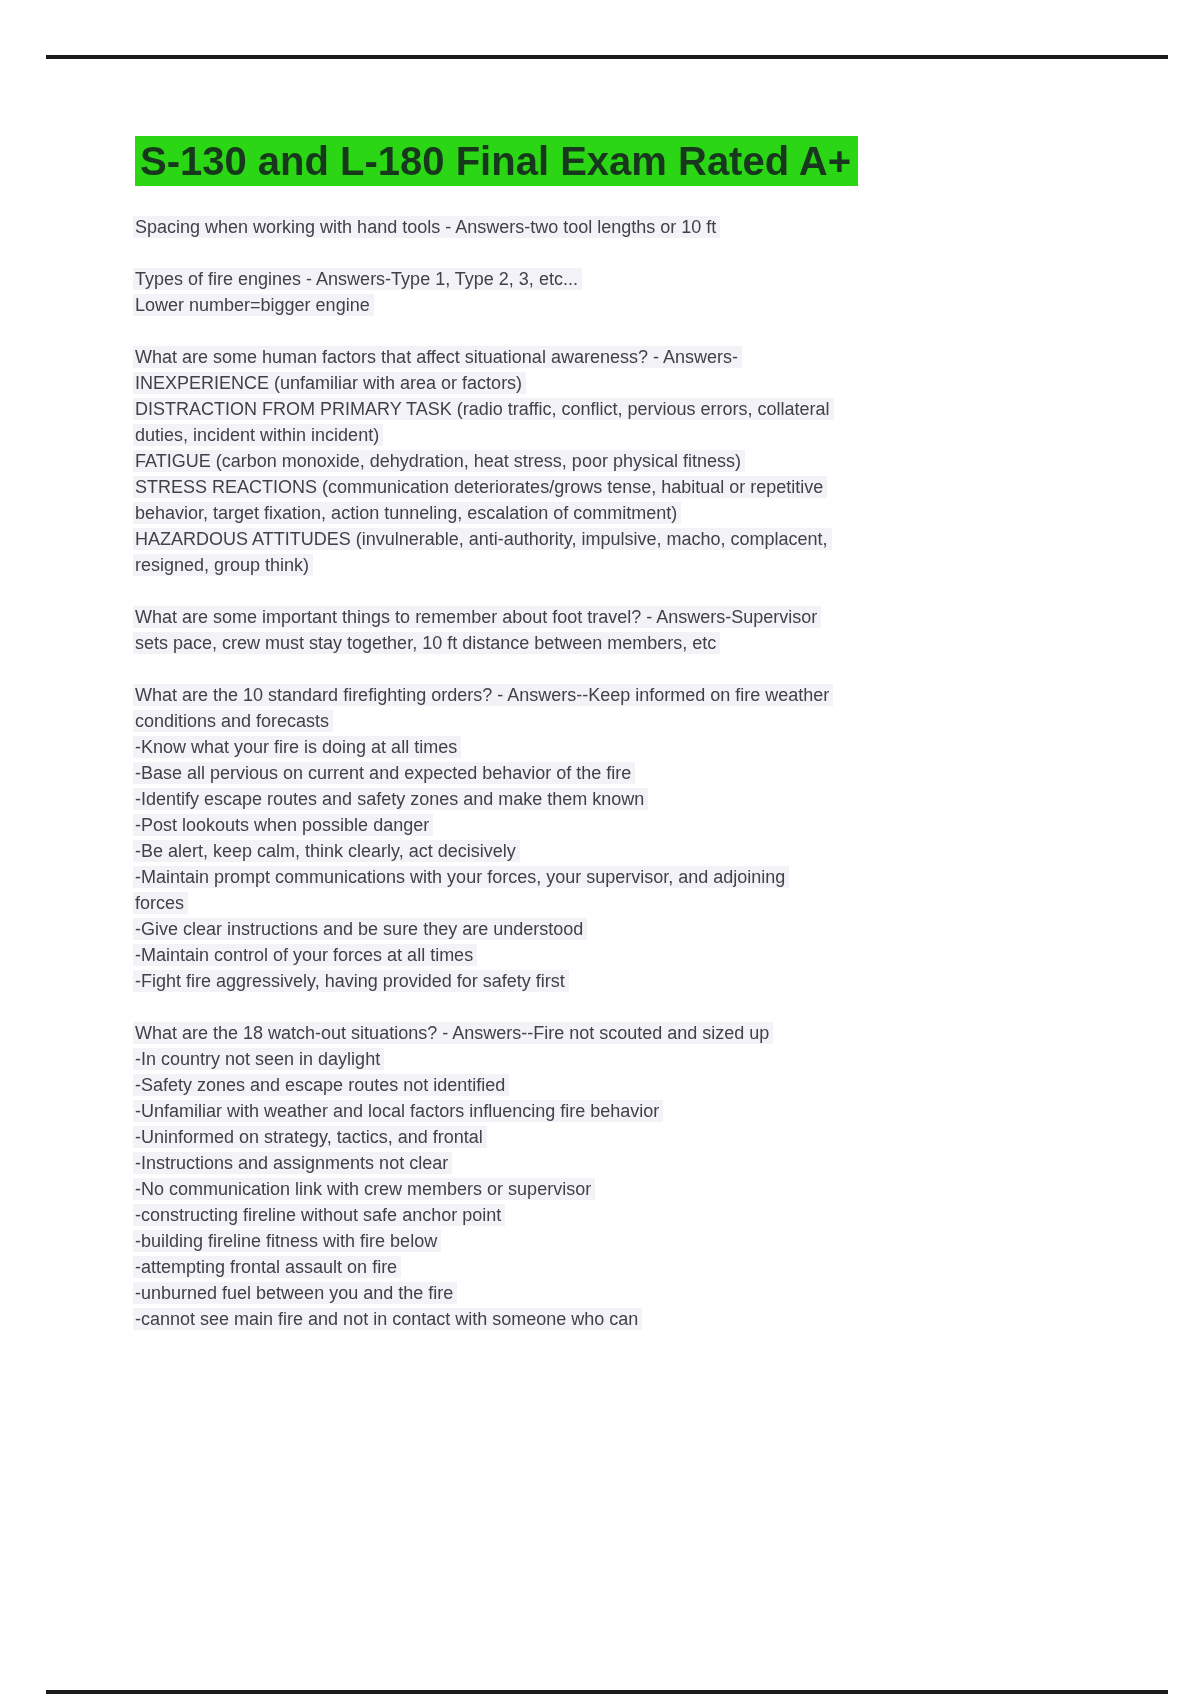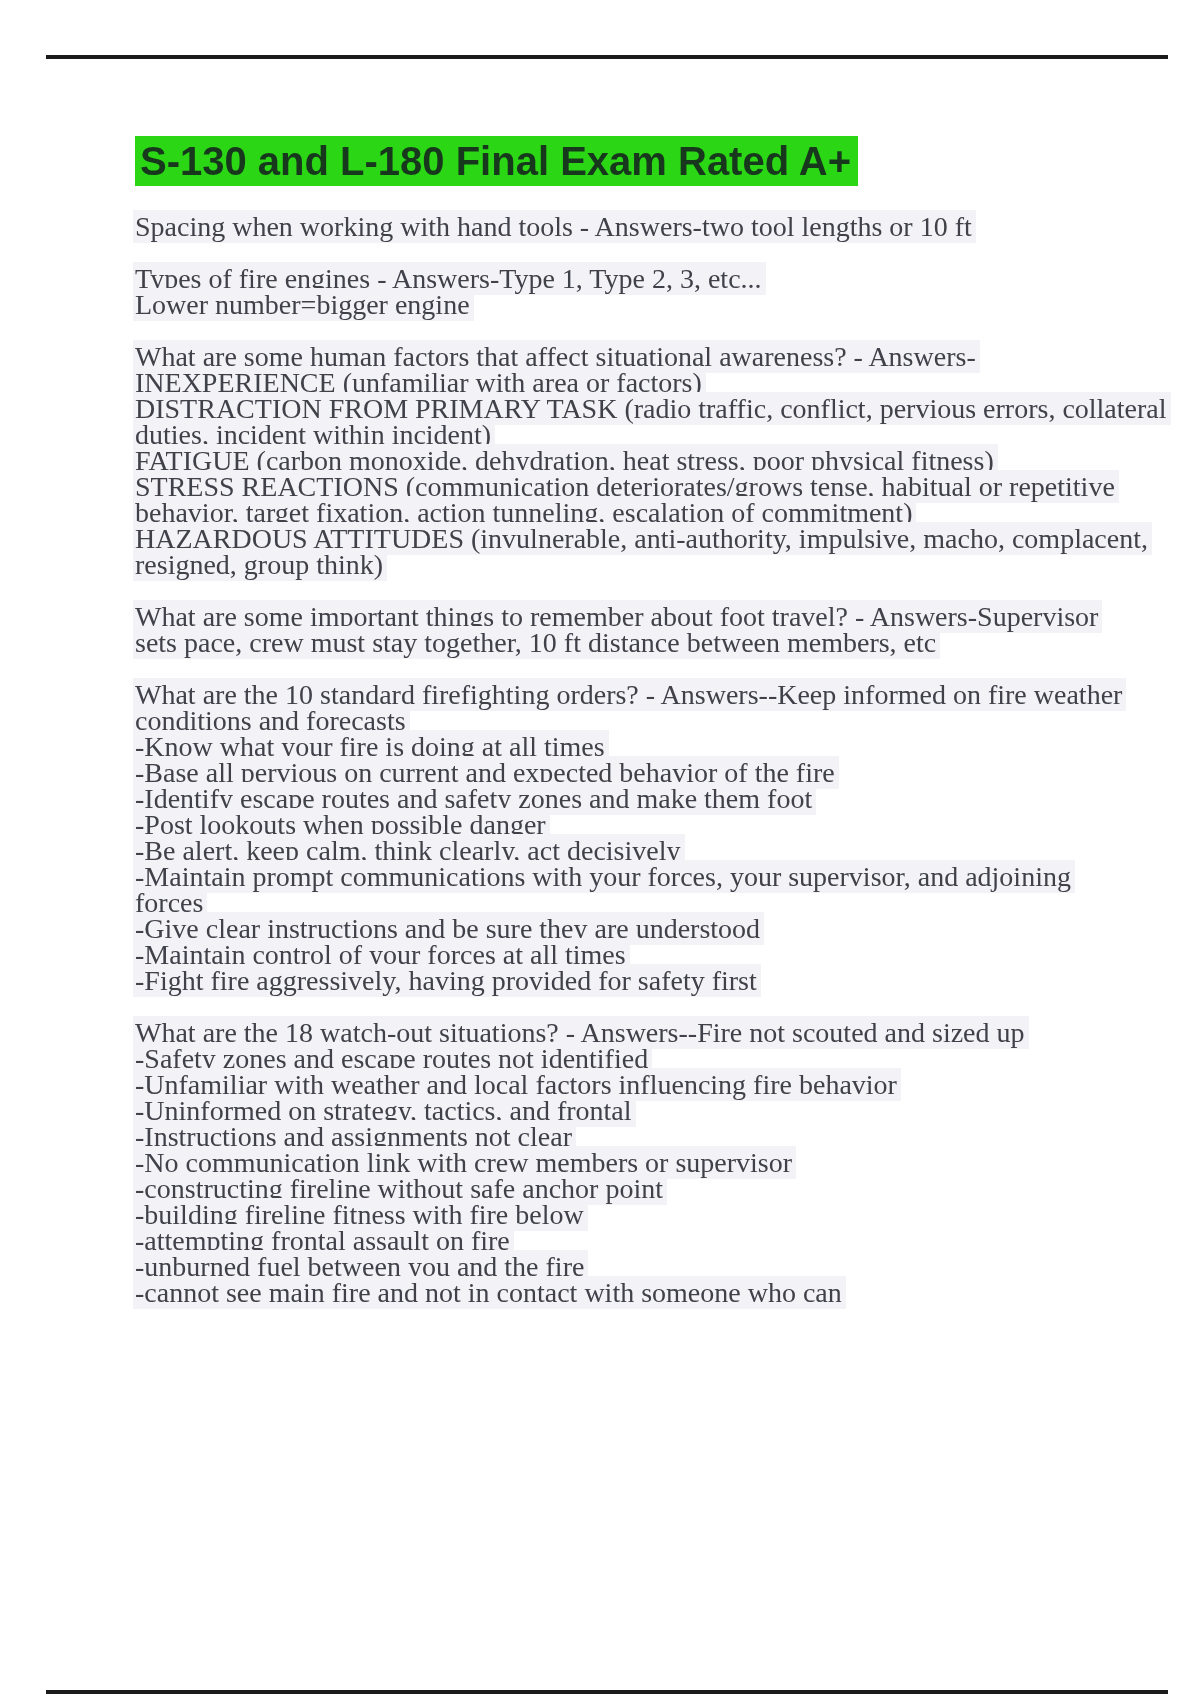--- a/index.html
+++ b/index.html
@@ -40,25 +40,24 @@
     letter-spacing: 0px;
     background: var(--title-hl, #2bd714);
     color: var(--title-fg, #17381d);
     white-space: nowrap;
   }
   .qa-block {
     margin: 0 0 26px 0;
   }
   .qa-block:last-child { margin-bottom: 6px; }
   .text-line {
-    font-size: 28px;
+    font-size: 18px;
     line-height: 26px;
     color: var(--body-fg, #41414a);
     white-space: nowrap;
-    font-family: Liberation Serif, serif;
   }
   .text-line > span {
     background: var(--line-hl, #f2f2f7);
     padding: 1px 4px 1px 2px;
     margin-left: -2px;
   }
 </style>
 </head>
 <body>
 
@@ -87,31 +86,32 @@
         </div>
         <div class="qa-block">
           <div class="text-line"><span>What are some important things to remember about foot travel? - Answers-Supervisor</span></div>
           <div class="text-line"><span>sets pace, crew must stay together, 10 ft distance between members, etc</span></div>
         </div>
         <div class="qa-block">
           <div class="text-line"><span>What are the 10 standard firefighting orders? - Answers--Keep informed on fire weather</span></div>
           <div class="text-line"><span>conditions and forecasts</span></div>
           <div class="text-line"><span>-Know what your fire is doing at all times</span></div>
           <div class="text-line"><span>-Base all pervious on current and expected behavior of the fire</span></div>
-          <div class="text-line"><span>-Identify escape routes and safety zones and make them foot</span></div>
+          <div class="text-line"><span>-Identify escape routes and safety zones and make them known</span></div>
           <div class="text-line"><span>-Post lookouts when possible danger</span></div>
           <div class="text-line"><span>-Be alert, keep calm, think clearly, act decisively</span></div>
           <div class="text-line"><span>-Maintain prompt communications with your forces, your supervisor, and adjoining</span></div>
           <div class="text-line"><span>forces</span></div>
           <div class="text-line"><span>-Give clear instructions and be sure they are understood</span></div>
           <div class="text-line"><span>-Maintain control of your forces at all times</span></div>
           <div class="text-line"><span>-Fight fire aggressively, having provided for safety first</span></div>
         </div>
         <div class="qa-block">
           <div class="text-line"><span>What are the 18 watch-out situations? - Answers--Fire not scouted and sized up</span></div>
+          <div class="text-line"><span>-In country not seen in daylight</span></div>
           <div class="text-line"><span>-Safety zones and escape routes not identified</span></div>
           <div class="text-line"><span>-Unfamiliar with weather and local factors influencing fire behavior</span></div>
           <div class="text-line"><span>-Uninformed on strategy, tactics, and frontal</span></div>
           <div class="text-line"><span>-Instructions and assignments not clear</span></div>
           <div class="text-line"><span>-No communication link with crew members or supervisor</span></div>
           <div class="text-line"><span>-constructing fireline without safe anchor point</span></div>
           <div class="text-line"><span>-building fireline fitness with fire below</span></div>
           <div class="text-line"><span>-attempting frontal assault on fire</span></div>
           <div class="text-line"><span>-unburned fuel between you and the fire</span></div>
           <div class="text-line"><span>-cannot see main fire and not in contact with someone who can</span></div>

